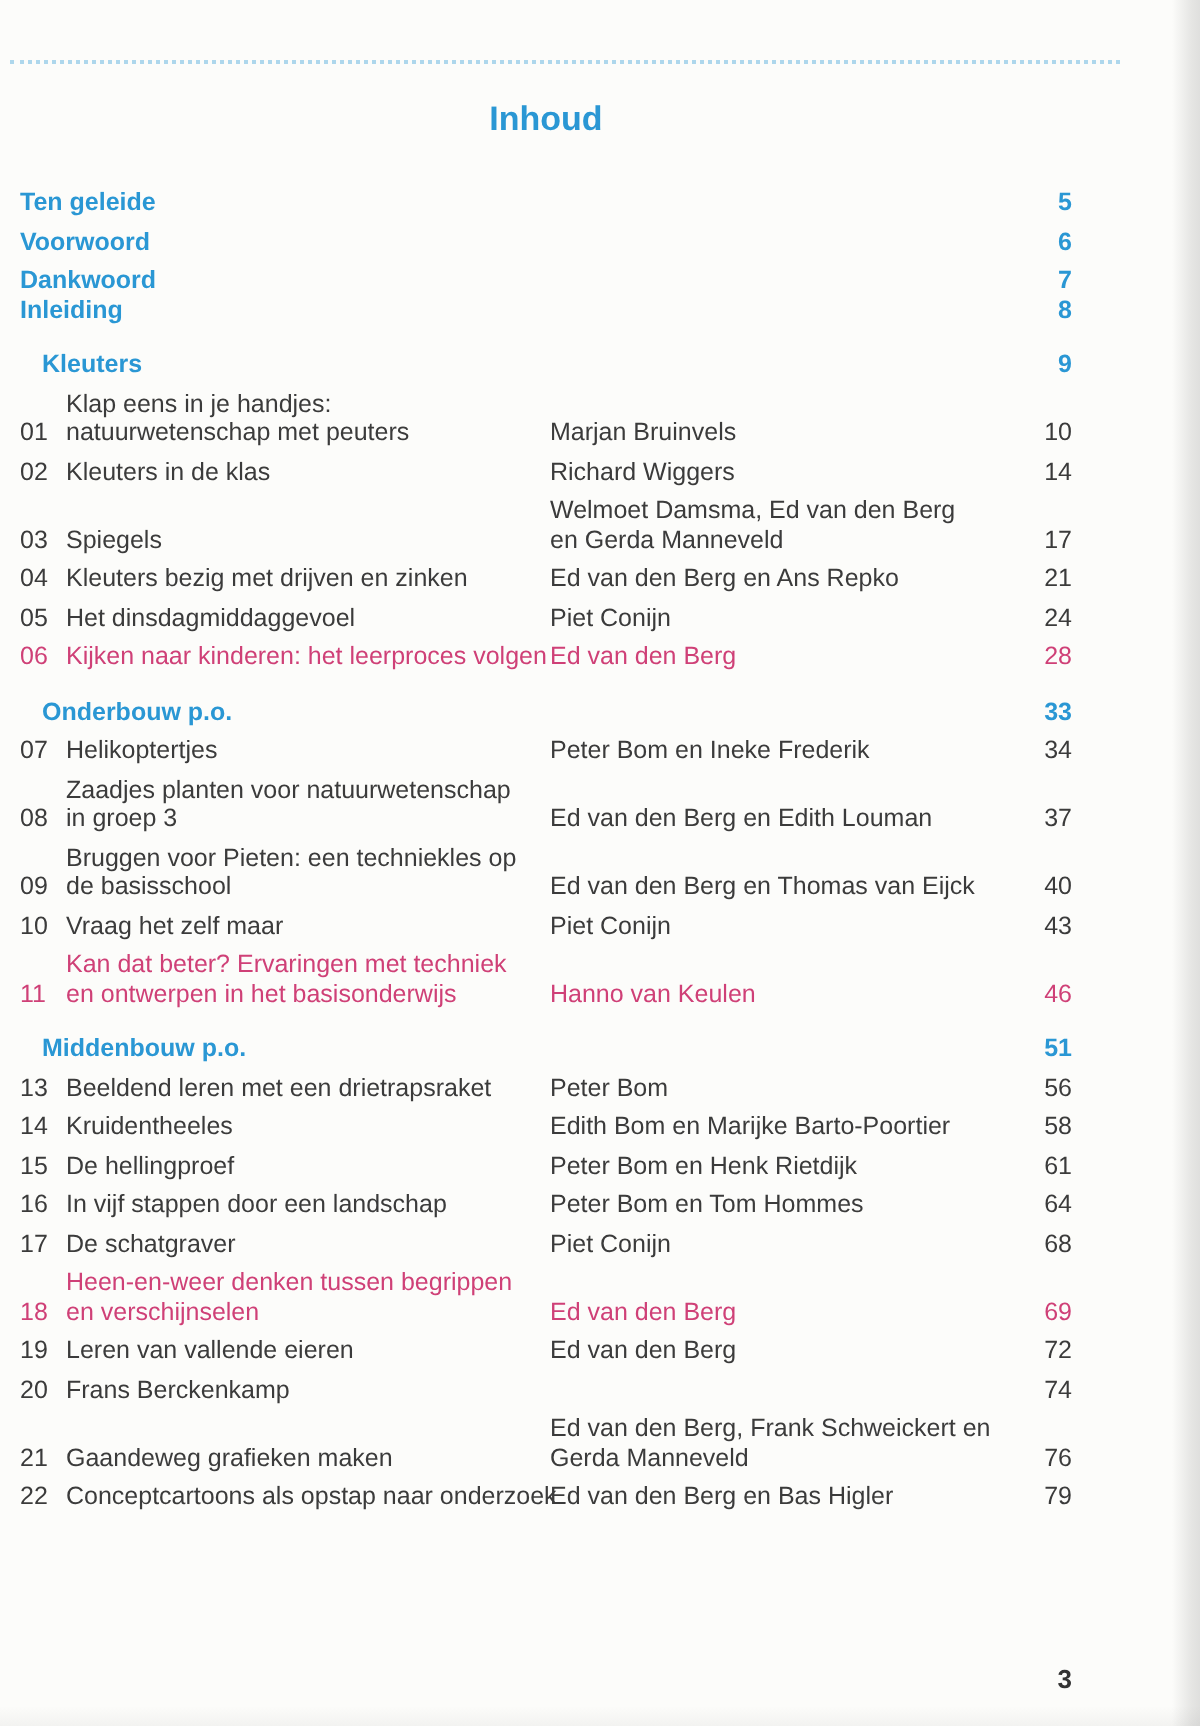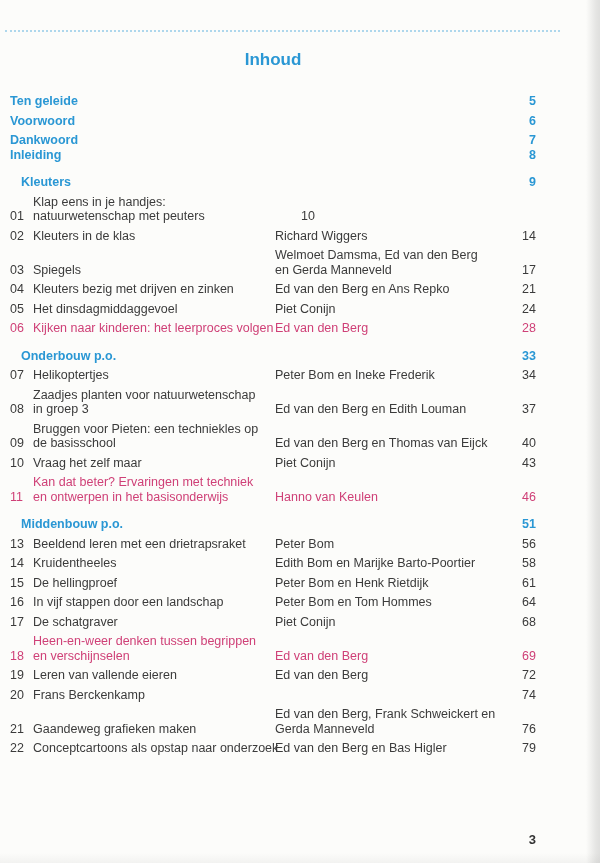--- a/index.html
+++ b/index.html
@@ -85,20 +85,21 @@
           <span class="pagenum">8</span>
         </div></span><div class="section">
         <div class="row section-head">
           <span class="sec-label">Kleuters</span>
           <span class="pagenum">9</span>
         </div>
         <div class="row entry">
           <span class="num">01</span>
           <span class="title">Klap eens in je handjes:
 natuurwetenschap met peuters</span>
+          <span class="author">Marjan Bruinvels</span>
           <span class="pagenum">10</span>
         </div>
         <div class="row entry">
           <span class="num">02</span>
           <span class="title">Kleuters in de klas</span>
           <span class="author">Richard Wiggers</span>
           <span class="pagenum">14</span>
         </div>
         <div class="row entry">
           <span class="num">03</span>

